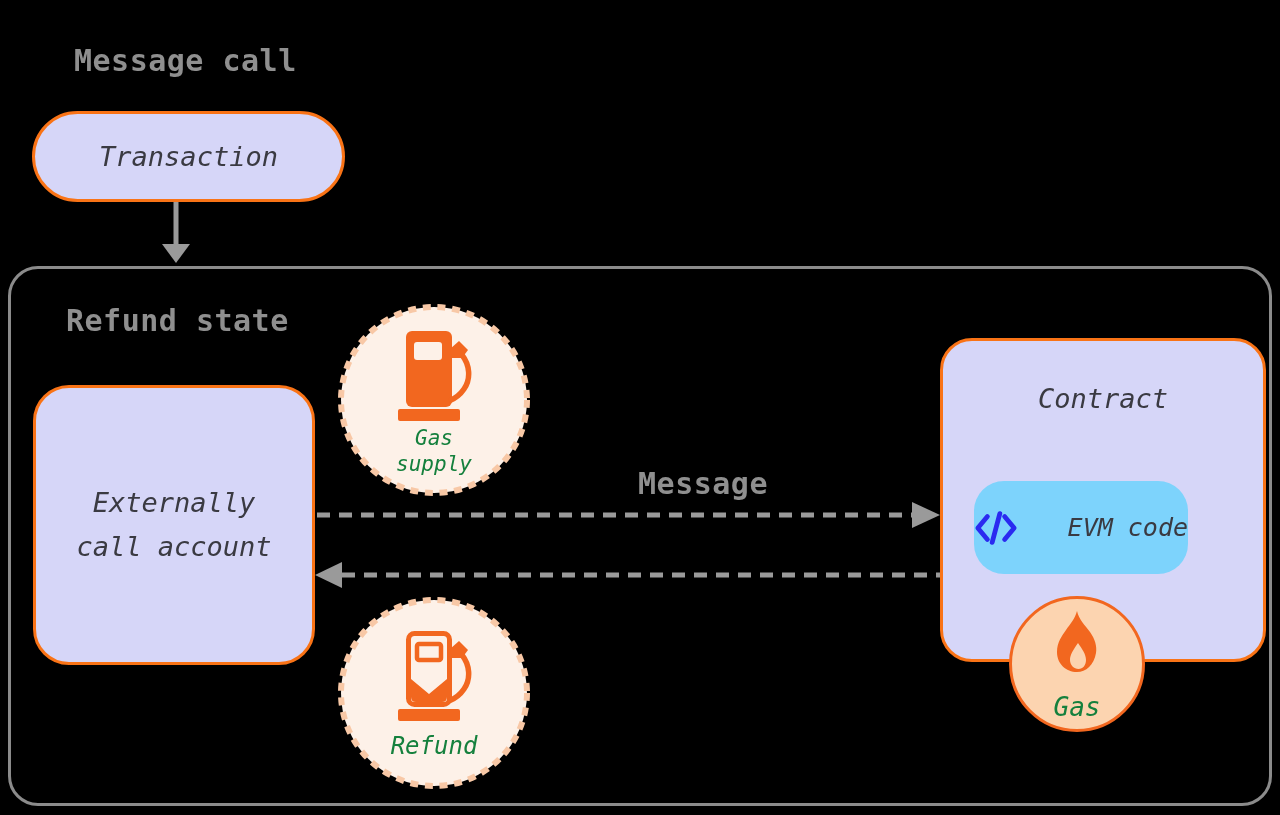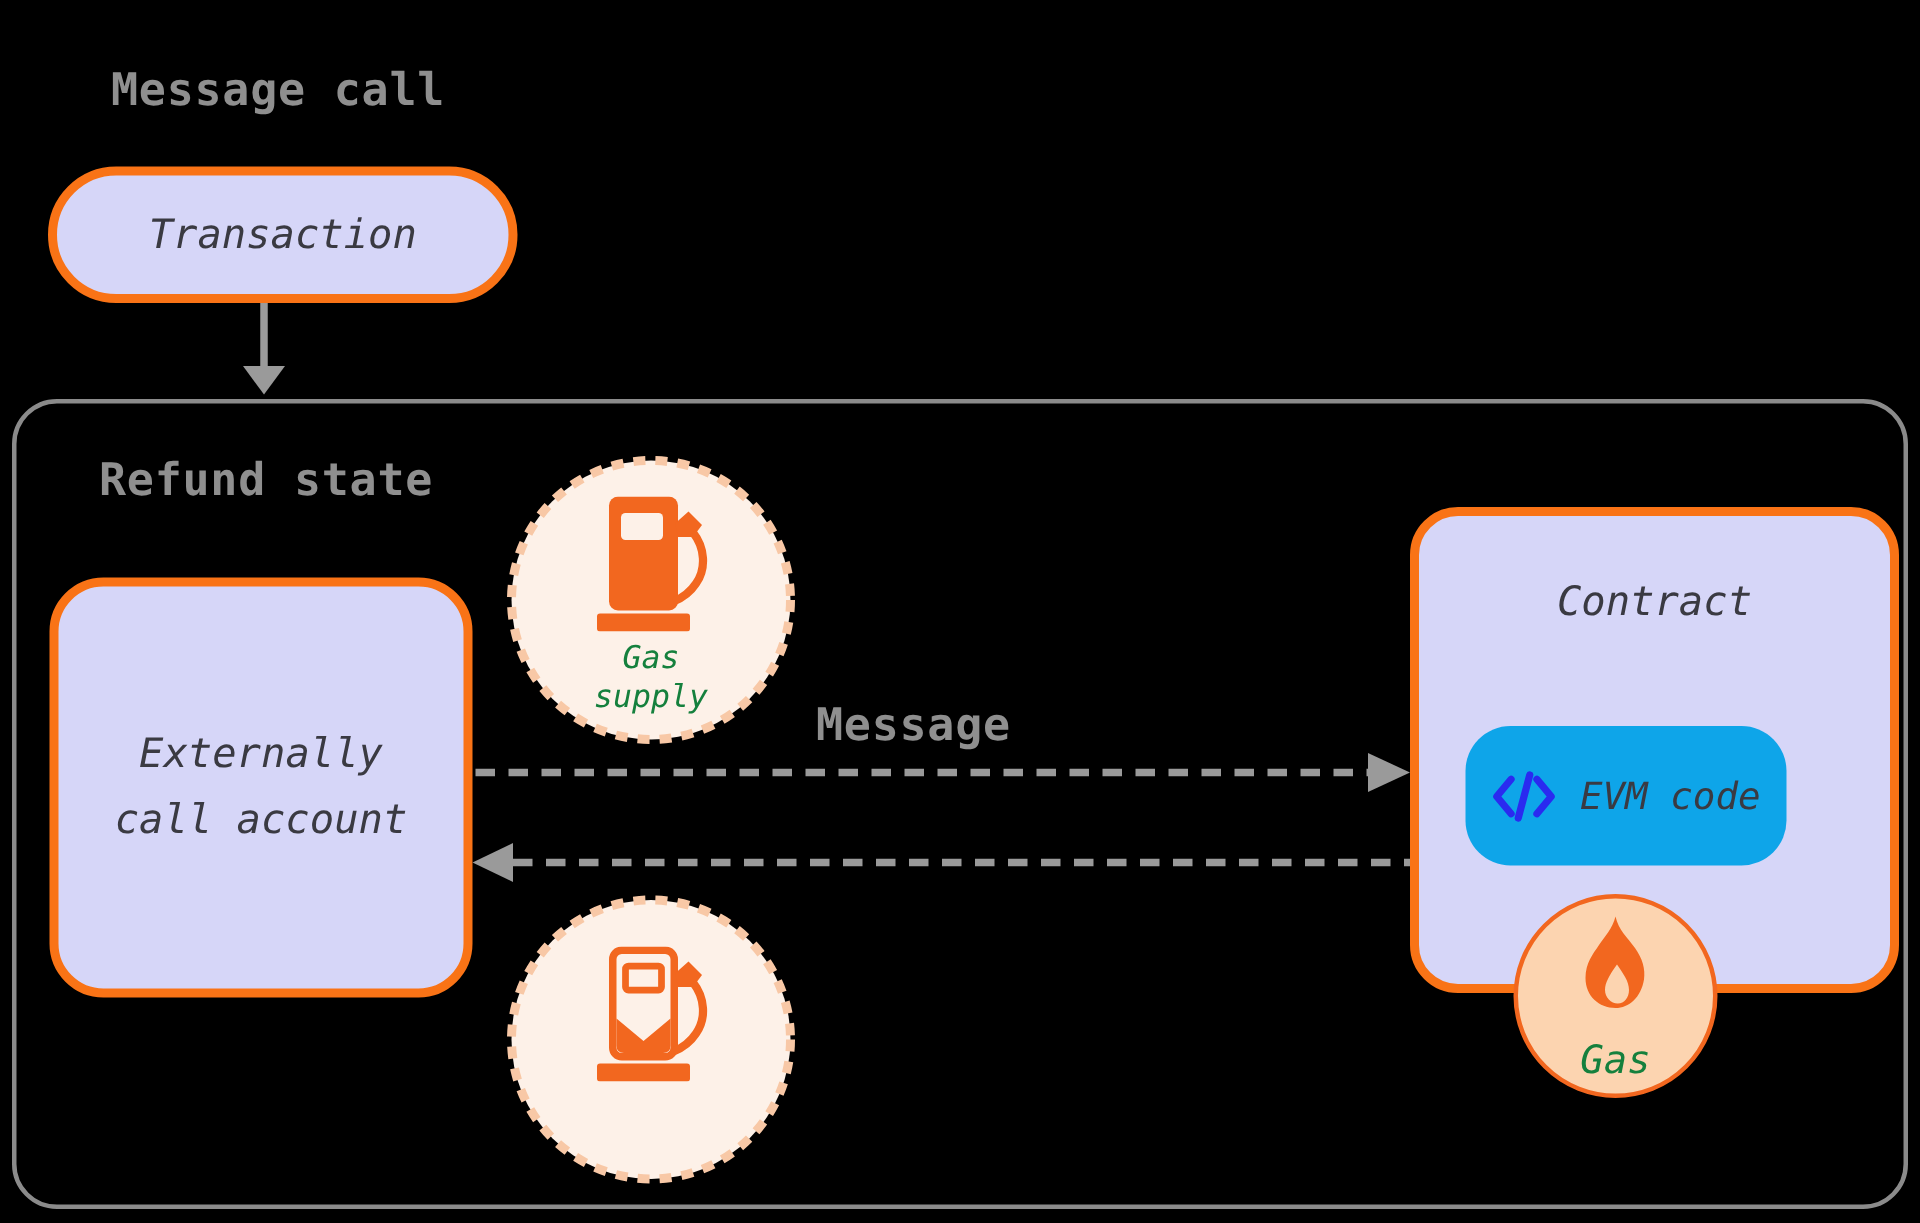--- a/index.html
+++ b/index.html
@@ -5,38 +5,38 @@
   html,body{margin:0;padding:0;background:#000;}
   .canvas{
     position:relative;width:1280px;height:815px;background:#000000;
     font-family:"DejaVu Sans Mono","Liberation Mono",monospace;overflow:hidden;
   }
   .gray-label{
     position:absolute;color:#8f8f8f;font-weight:700;font-size:30px;
     letter-spacing:.5px;white-space:nowrap;
   }
   .node{
-    position:absolute;box-sizing:border-box;background:#d6d6f8;border:6px solid #f97316;
+    position:absolute;box-sizing:border-box;background:#d6d6f8;border:3px solid #f97316;
     display:flex;align-items:center;justify-content:center;flex-direction:column;
     color:#3a3a42;font-style:italic;font-size:27px;text-align:center;
   }
   .transaction-box{left:32px;top:111px;width:313px;height:91px;border-radius:46px;}
   .world-state{
     position:absolute;left:8px;top:266px;width:1264px;height:540px;box-sizing:border-box;
     border:3.5px solid #8b8b8b;border-radius:30px;background:transparent;
   }
   .ws-label{left:66px;top:303px;}
   .title-label{left:74px;top:43px;}
-  .message-label{left:544px;top:466px;width:240px;text-align:left;}
+  .message-label{left:528px;top:466px;width:240px;text-align:right;}
   .eoa-box{left:33px;top:385px;width:282px;height:280px;border-radius:36px;line-height:44px;}
   .contract-box{left:940px;top:338px;width:326px;height:324px;border-radius:32px;justify-content:flex-start;}
   .contract-title{margin-top:36px;line-height:44px;}
   .evm-pill{
     position:absolute;left:31px;top:140px;width:214px;height:93px;border-radius:30px;
-    background:#0ea5e9;display:flex;align-items:center;justify-content:center;gap:15px;
+    background:#7dd3fc;display:flex;align-items:center;justify-content:space-between;gap:15px;
     font-style:italic;font-size:25px;color:#3a3a42;
   }
   .arrow-svg{position:absolute;display:block;}
   .badge-circle{position:absolute;width:196px;height:196px;}
   .gas-supply-circle{left:336px;top:302px;}
   .refund-circle{left:336px;top:595px;}
   .ring{position:absolute;left:0;top:0;}
   .badge-icon{position:absolute;left:50%;transform:translateX(-50%);}
   .circle-label{
     position:absolute;width:100%;text-align:center;color:#15803d;
@@ -109,20 +109,23 @@
       <circle cx="98" cy="98" r="93" fill="#fdf1e8" stroke="#f8c8a6" stroke-width="6" stroke-dasharray="8 6.7"></circle>
     </svg>
     <svg class="badge-icon" style="top:36px" width="76" height="90" viewBox="0 0 76 90">
       <rect x="12.5" y="2.5" width="41" height="71" rx="6" fill="#fdf1e8" stroke="#f2671f" stroke-width="5"></rect>
       <rect x="21" y="13" width="24" height="16" rx="2" fill="#fdf1e8" stroke="#f2671f" stroke-width="4.5"></rect>
       <path d="M15 48 L33 63 L51 48 L51 66 Q51 71 46 71 L20 71 Q15 71 15 66 Z" fill="#f2671f"></path>
       <rect x="2" y="78" width="62" height="12" rx="2" fill="#f2671f"></rect>
       <path d="M54 18 L63 10 L72 19 L66 27 L56 27 Z" fill="#f2671f"></path>
       <path d="M66 24 C 74 34 75 48 68 58 C 64 64 58 68 53 70" stroke="#f2671f" stroke-width="5.5" fill="none"></path>
     </svg>
+    <div class="circle-label">
+      <span>Refund</span>
+    </div>
   </div>
 
   <div class="node contract-box">
     <div class="contract-title">
       <span>Contract</span>
     </div>
     <div class="evm-pill">
       <svg width="44" height="40" viewBox="0 0 46 40">
         <path d="M14 8 L4 20 L14 32" fill="none" stroke="#2a2af0" stroke-width="5" stroke-linecap="round" stroke-linejoin="round"></path>
         <path d="M32 8 L42 20 L32 32" fill="none" stroke="#2a2af0" stroke-width="5" stroke-linecap="round" stroke-linejoin="round"></path>

